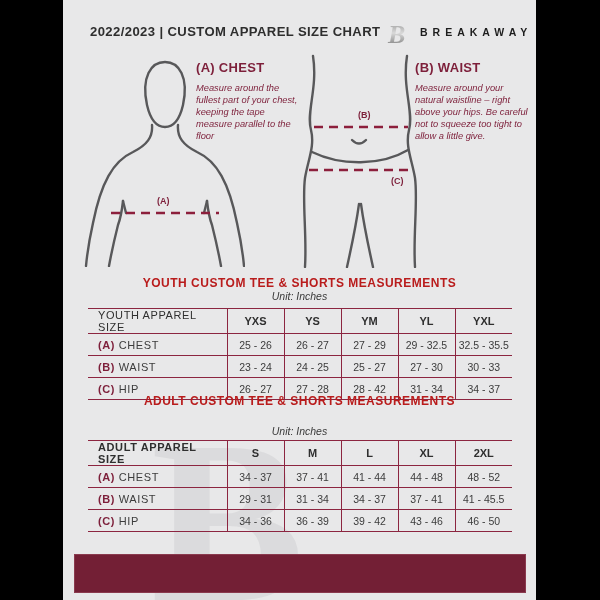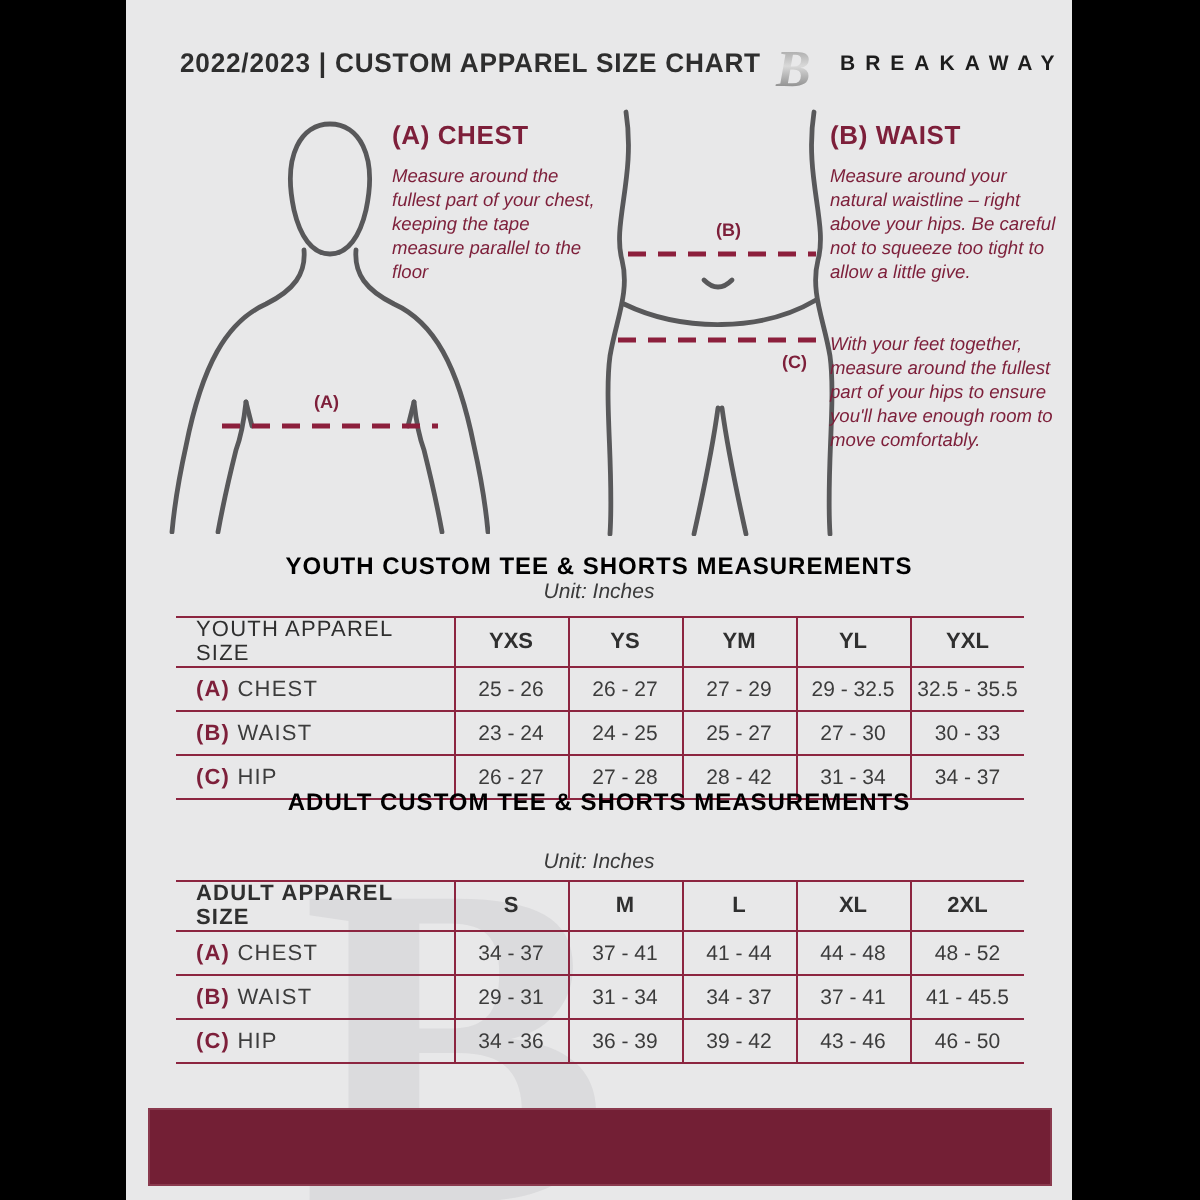--- a/index.html
+++ b/index.html
@@ -42,21 +42,21 @@
   .instr-waist { left: 352px; top: 60px; width: 114px; }
   .instr-hips  { left: 352px; top: 166px; width: 118px; }
   
   .fig { position: absolute; z-index: 1; }
   .fig-torso { left: 18px; top: 55px; }
   .fig-lower { left: 233px; top: 54px; }
   .fig svg text { font-family: "Liberation Sans", sans-serif; font-weight: bold; fill: #7d1f3a; }
   
   .tbl-title {
     position: absolute; left: 0; width: 100%; text-align: center;
-    font-size: 12px; font-weight: bold; color: #000000; letter-spacing: 0.5px; z-index: 2;
+    font-size: 12px; font-weight: bold; color: #b91c1c; letter-spacing: 0.5px; z-index: 2;
   }
   .tbl-unit {
     position: absolute; left: 0; width: 100%; text-align: center;
     font-size: 10.5px; font-style: italic; color: #3a3a3a; z-index: 2;
   }
   .youth-title { top: 276px; } .youth-unit { top: 290px; }
   .adult-title { top: 394px; } .adult-unit { top: 425px; }
   table.size {
     position: absolute; left: 25px; width: 424px; border-collapse: collapse;
     table-layout: fixed; z-index: 2;
@@ -109,21 +109,20 @@
 
   <div class="instr instr-chest">
     <h3>(A) CHEST</h3>
     <p>Measure around the fullest part of your chest, keeping the tape measure parallel to the floor</p>
   </div>
   <div class="instr instr-waist">
     <h3>(B) WAIST</h3>
     <p>Measure around your natural waistline – right above your hips. Be careful not to squeeze too tight to allow a little give.</p>
   </div>
   <div class="instr instr-hips">
-    <p>With your feet together, measure around the fullest part of your hips to ensure you'll have enough room to move comfortably.</p>
   </div>
 
   <div class="fig fig-torso">
     <svg width="164" height="212" viewBox="0 0 164 212">
       <g stroke="#58585a" stroke-width="2.4" fill="none" stroke-linecap="round">
         <path d="M66,50 C60,22 70,7 84,7 C98,7 108,22 102,50 C99,63 93,72 84,72 C75,72 69,63 66,50"></path>
         <path d="M71,70 C72,82 66,90 52,97 C32,106 20,128 12,168 C8,186 6,200 5,211"></path>
         <path d="M97,70 C96,82 102,90 116,97 C136,106 148,128 156,168 C160,186 162,200 163,211"></path>
         <path d="M42,146 C41,155 40,162 37,170 C33,186 30,200 28,211"></path>
         <path d="M126,146 C127,155 128,162 131,170 C135,186 138,200 140,211"></path>

